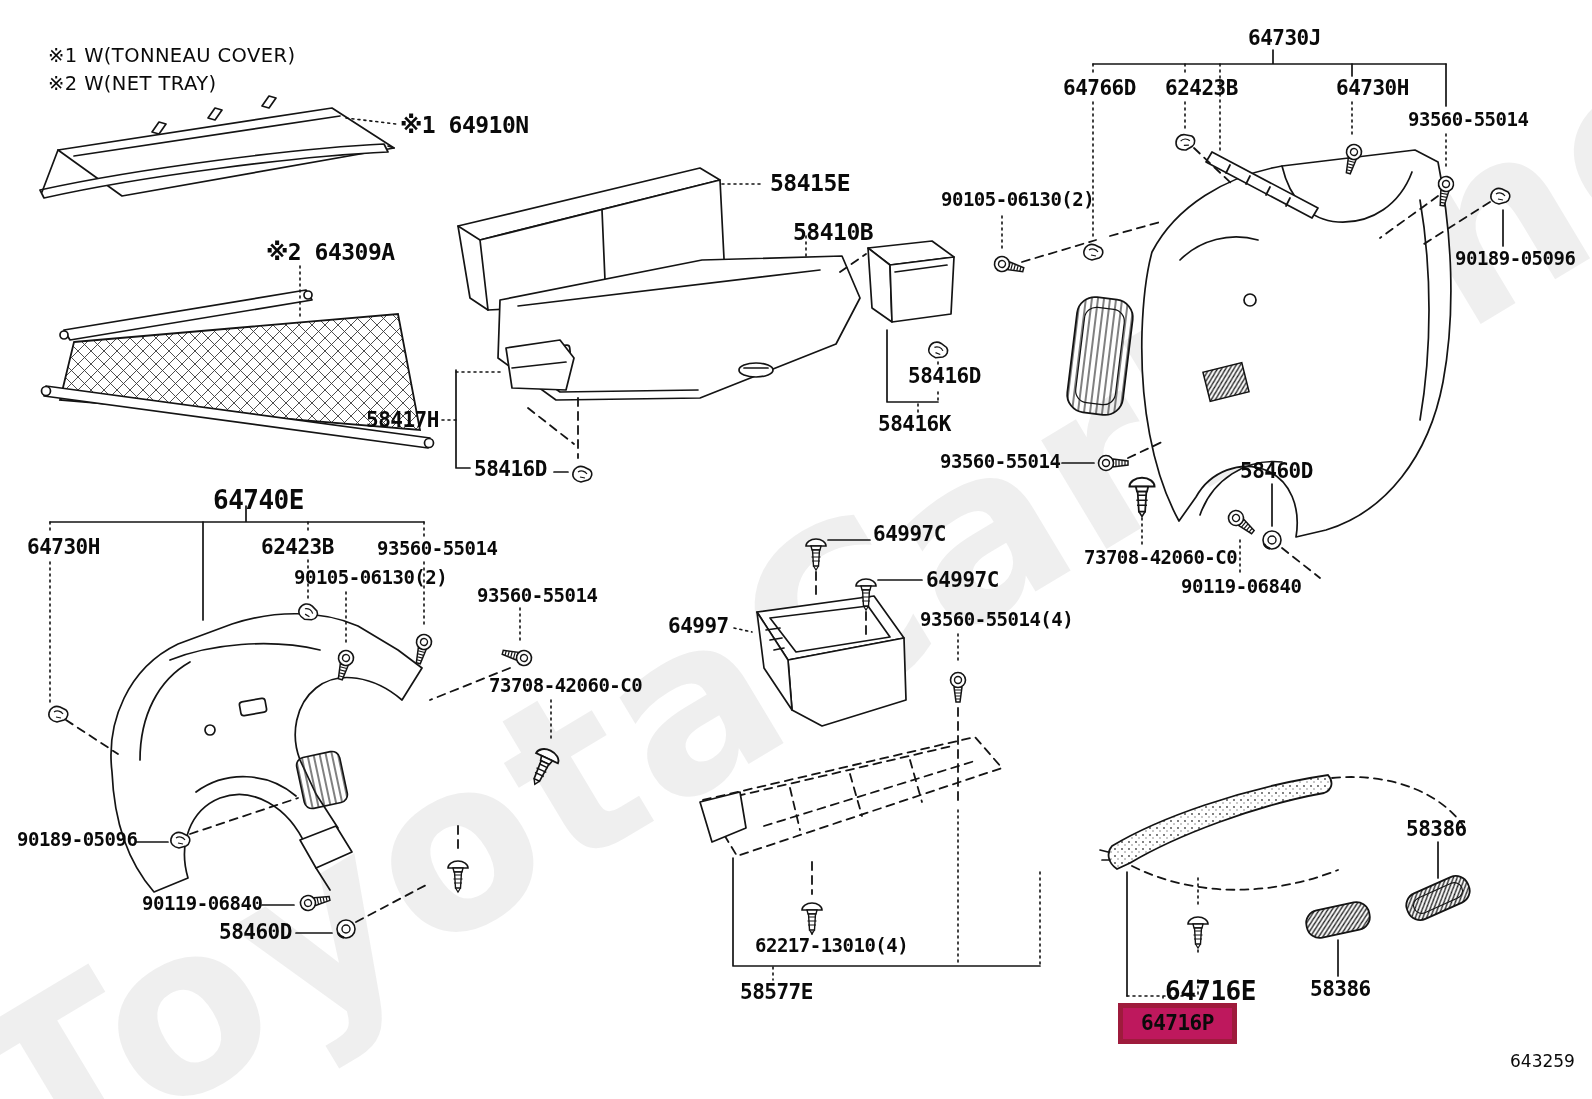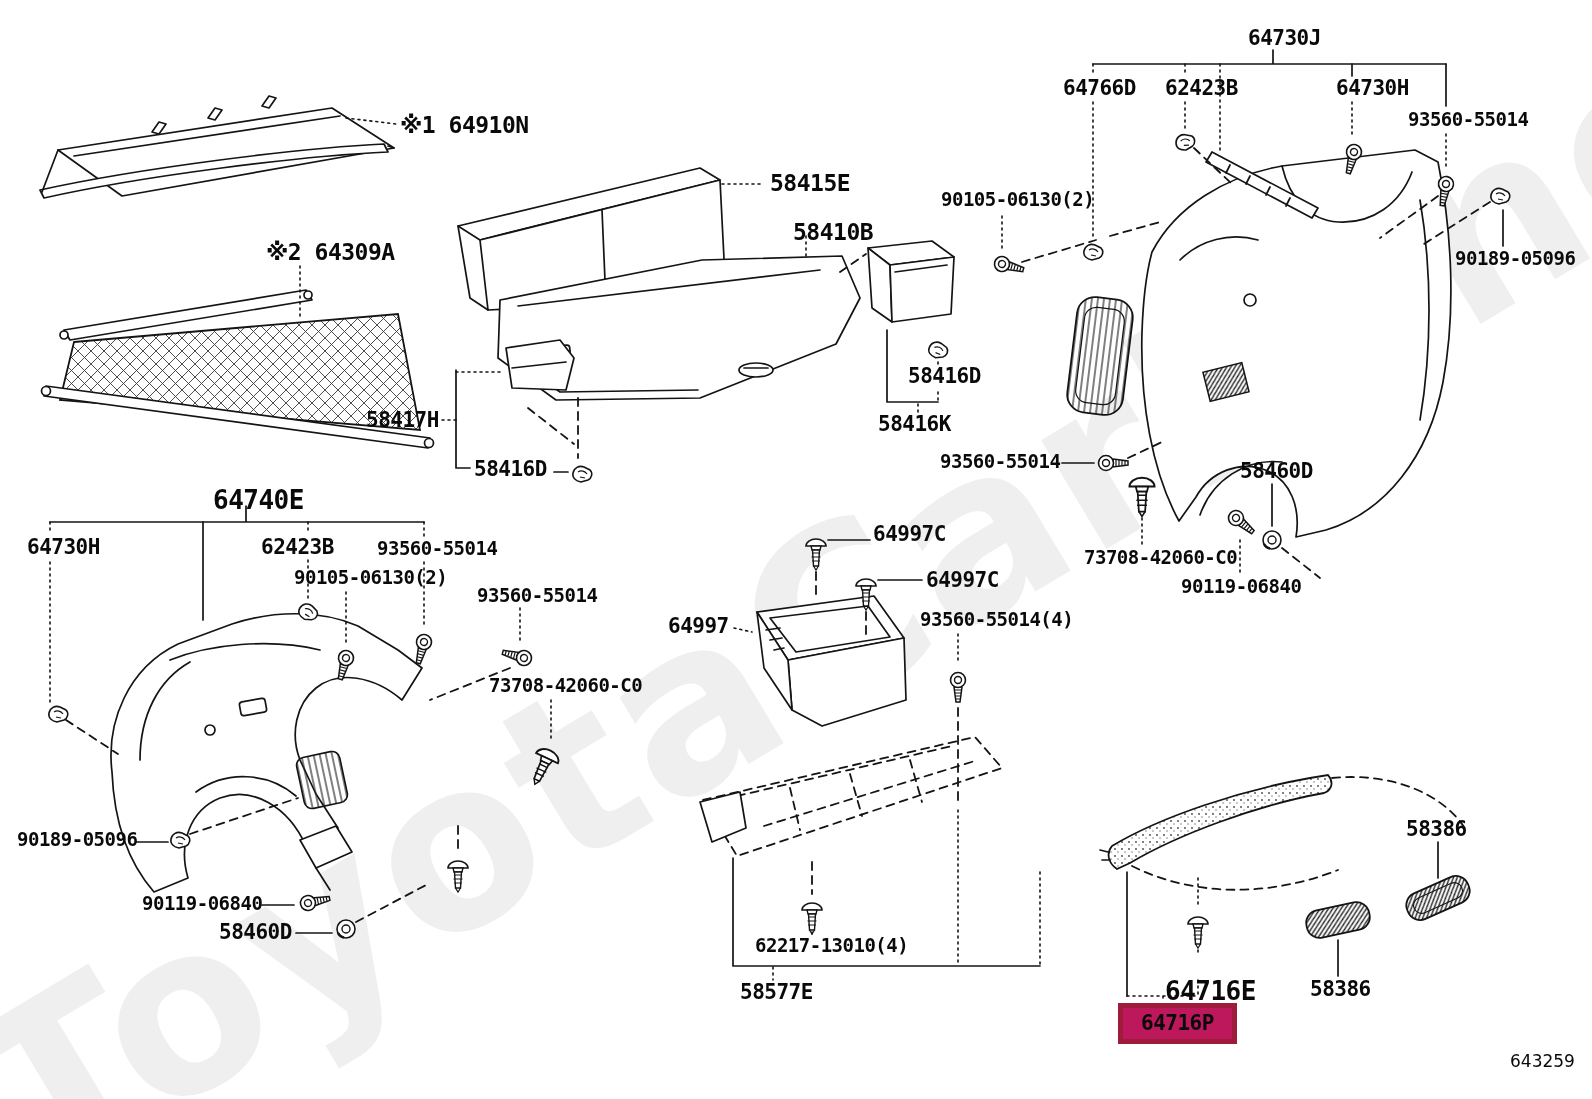--- a/index.html
+++ b/index.html
@@ -250,20 +250,24 @@
         <rect x="-26" y="-8" width="52" height="16" rx="8" fill="none" stroke="#141414" stroke-width="1.1"></rect>
       </g>
       <path class="ln" d="M1438,842 V878"></path>
       <g transform="translate(1338,920) rotate(-12)">
         <rect x="-32" y="-14" width="64" height="28" rx="13" fill="url(#pat-d)" stroke="#141414" stroke-width="1.8"></rect>
       </g>
       <path class="ln" d="M1338,940 V976"></path>
     </g>
   </svg>
 
+  <div class="notes">
+    <div>※1 W(TONNEAU COVER)</div>
+    <div>※2 W(NET TRAY)</div>
+  </div>
 
   <div id="labels-layer">
       <div class="plabel" style="left: 400px; top: 114px; font-size: 23px;">※1 64910N</div>
       <div class="plabel" style="left: 770px; top: 172px; font-size: 23px;">58415E</div>
       <div class="plabel" style="left: 793px; top: 221px; font-size: 23px;">58410B</div>
       <div class="plabel" style="left: 941px; top: 190px; font-size: 19px;">90105-06130(2)</div>
       <div class="plabel" style="left: 1248px; top: 28px; font-size: 21px;">64730J</div>
       <div class="plabel" style="left: 1063px; top: 78px; font-size: 21px;">64766D</div>
       <div class="plabel" style="left: 1165px; top: 78px; font-size: 21px;">62423B</div>
       <div class="plabel" style="left: 1336px; top: 78px; font-size: 21px;">64730H</div>

